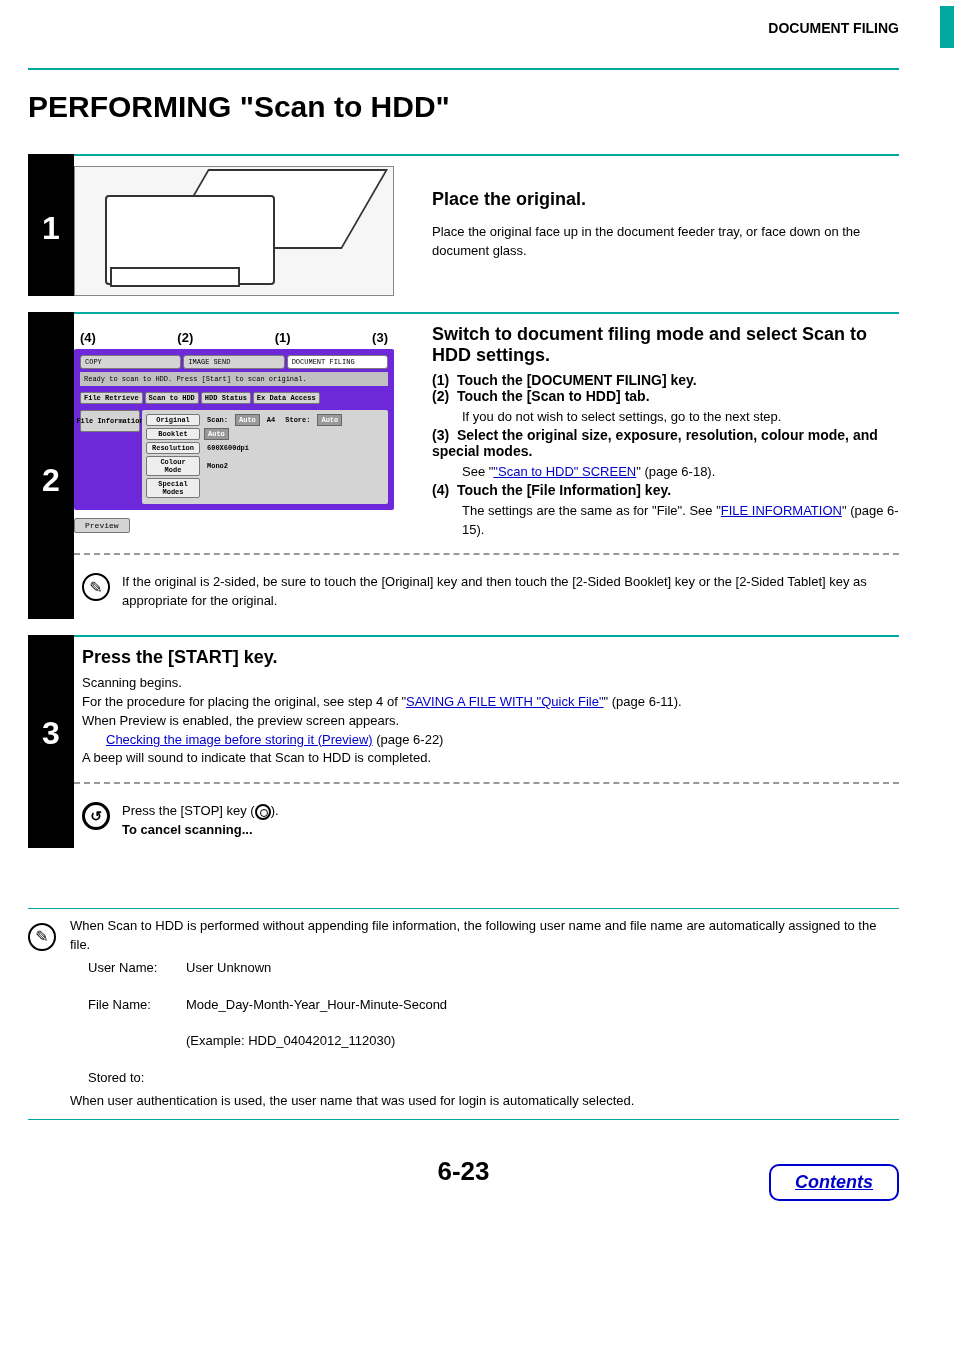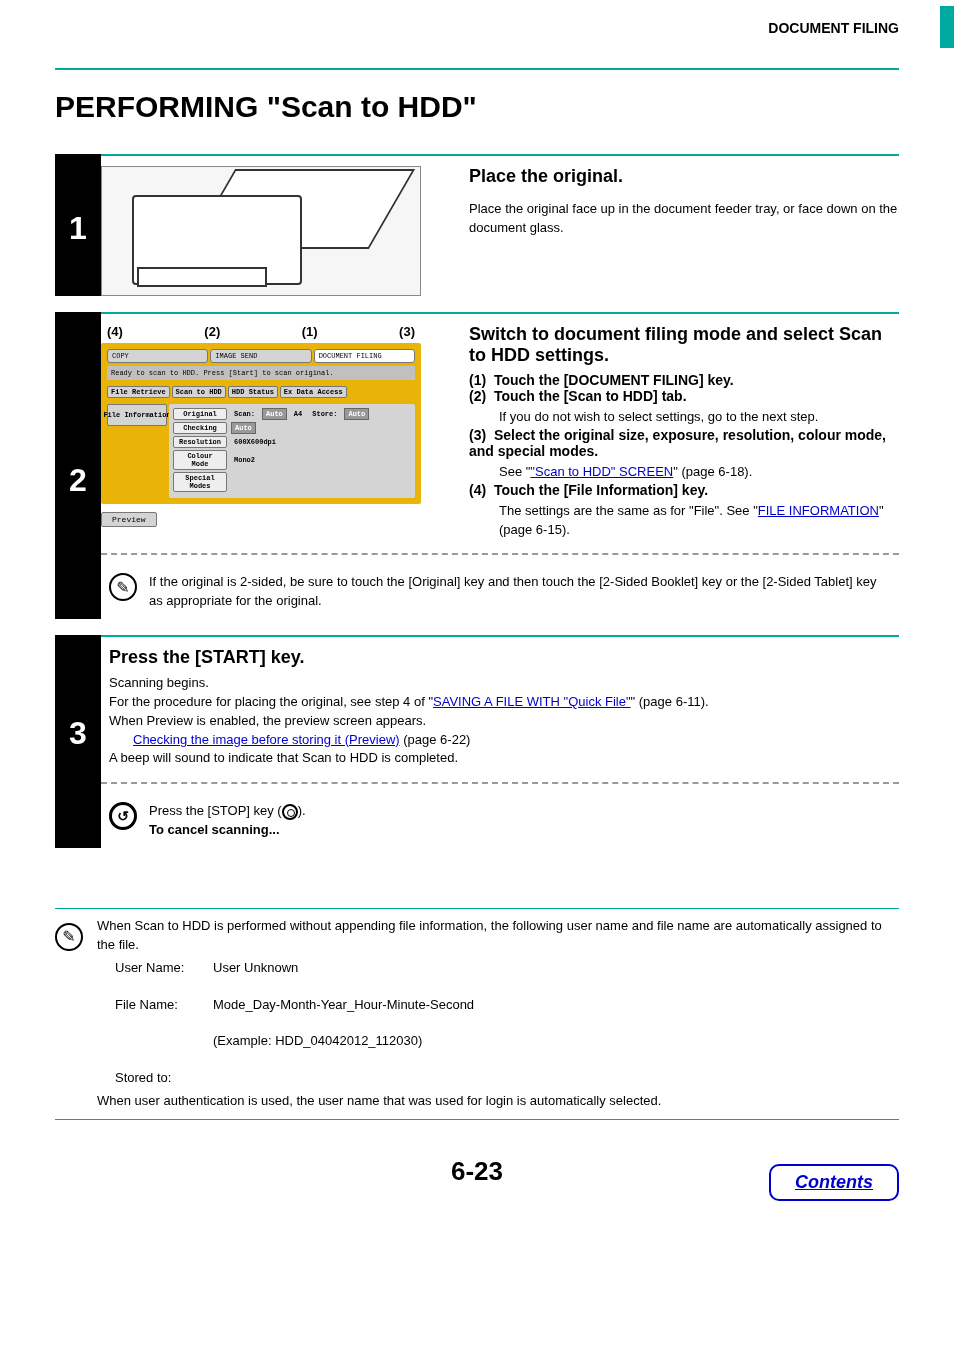--- a/index.html
+++ b/index.html
@@ -1,48 +1,48 @@
 <!DOCTYPE html>
 <html><head>
 <meta charset="utf-8">
 <style>
   * { box-sizing: border-box; }
   body { margin: 0; font-family: Arial, Helvetica, sans-serif; font-size: 14px; color: #000; background: #fff; width: 954px; }
-  .page { padding: 20px 55px 40px 55px; position: relative; }
+  .page { padding: 20px 55px 40px 28px; position: relative; }
   .header-area { position: relative; height: 40px; }
   .header-label { position: absolute; right: 0; top: 0; font-weight: bold; font-size: 14px; }
   .header-tab { position: absolute; right: -55px; top: -14px; width: 14px; height: 42px; background: #00a9a0; }
   .teal-line { height: 2px; background: #00a9a0; margin-top: 8px; margin-bottom: 20px; }
   h1 { font-size: 30px; font-weight: bold; margin: 12px 0 30px 0; }
   .step-block { display: flex; margin-bottom: 16px; }
   .step-num-col { width: 46px; background: #000; }
   .step-num { color: #fff; font-size: 32px; font-weight: bold; text-align: center; padding-top: 56px; }
   .step-num.n2 { padding-top: 150px; }
   .step-num.n3 { padding-top: 80px; }
   .step-body { flex: 1; border-top: 2px solid #00a9a0; padding-top: 10px; }
-  .step-row { display: flex; gap: 18px; }
+  .step-row { display: flex; gap: 8px; align-items: center; }
   .step-left { width: 350px; flex-shrink: 0; }
   .step-right { flex: 1; }
   .step-title { font-size: 18px; font-weight: bold; margin: 0 0 6px 0; }
   .step-text { font-size: 13px; line-height: 1.45; }
   .substep { }
   .substep-head { font-size: 14px; font-weight: bold; }
   .substep-body { font-size: 13px; margin-left: 30px; margin-top: 4px; line-height: 1.45; }
   .link { color: #0000cc; }
   .dashed-sep { border-top: 2px dashed #999; margin: 14px 0; }
   .note-row { display: flex; align-items: flex-start; gap: 12px; padding: 4px 8px 8px 8px; }
   .note-icon { width: 28px; height: 28px; border: 2px solid #000; border-radius: 50%; flex-shrink: 0; display: flex; align-items: center; justify-content: center; font-size: 16px; }
   .note-text { font-size: 13px; line-height: 1.45; flex: 1;}
   .printer-illus { width: 320px; height: 130px; border: 1px solid #888; background: #f6f6f6; position: relative; overflow: hidden; }
   .printer-body { position: absolute; left: 30px; top: 28px; width: 170px; height: 90px; border: 2px solid #333; background: #fff; border-radius: 4px; }
   .printer-lid { position: absolute; left: 110px; top: 2px; width: 180px; height: 80px; border: 2px solid #333; background: #fff; transform: skewX(-30deg); }
   .printer-tray { position: absolute; left: 35px; top: 100px; width: 130px; height: 20px; border: 2px solid #333; background: #fff; }
   .screen-illus { width: 320px; position: relative; font-family: "Courier New", monospace; font-size: 8px; }
   .callout-row { display: flex; justify-content: space-between; font-weight: bold; font-size: 13px; font-family: Arial; padding: 0 6px 4px 6px; }
-  .mfp-screen { background: #eab308; padding: 6px; border-radius: 2px; }
+  .mfp-screen { background: #6d28d9; padding: 6px; border-radius: 2px; }
   .mfp-tabs { display: flex; gap: 2px; margin-bottom: 3px; }
   .mfp-tab { background: #d4d4d4; border: 1px solid #777; padding: 2px 4px; border-radius: 3px; flex: 1; white-space: nowrap; overflow: hidden; font-size: 7px; }
   .mfp-tab.on { background: #fff; }
   .mfp-msg { background: #c0c0c0; color: #000; padding: 3px 4px; font-size: 7px; }
   .mfp-row { display: flex; gap: 2px; margin-top: 6px; font-weight: bold; }
   .mfp-btn { background: #d4d4d4; border: 1px solid #777; border-radius: 2px; padding: 1px 3px; font-size: 7px; white-space: nowrap; }
   .mfp-panel { background: #d4d4d4; margin-top: 2px; padding: 4px; border-radius: 2px; }
   .mfp-setting { display: flex; gap: 4px; align-items: center; margin-bottom: 2px; }
   .mfp-set-btn { background: #eee; border: 1px solid #777; border-radius: 2px; padding: 1px 3px; font-size: 7px; width: 54px; text-align: center; }
   .mfp-set-val { background: #999; border: 1px solid #666; border-radius: 0; padding: 1px 3px; font-size: 7px; color: #fff; }
@@ -124,21 +124,21 @@
                 <div class="mfp-panel" style="flex:1; margin-top:0;">
                   <div class="mfp-setting">
                     <div class="mfp-set-btn">Original</div>
                     <span class="mfp-set-plain">Scan:</span>
                     <div class="mfp-set-val">Auto</div>
                     <span class="mfp-set-plain">A4</span>
                     <span class="mfp-set-plain">Store:</span>
                     <div class="mfp-set-val">Auto</div>
                   </div>
                   <div class="mfp-setting">
-                    <div class="mfp-set-btn">Checking</div>
+                    <div class="mfp-set-btn">Booklet</div>
                     <div class="mfp-set-val">Auto</div>
                   </div>
                   <div class="mfp-setting">
                     <div class="mfp-set-btn">Resolution</div>
                     <span class="mfp-set-plain">600X600dpi</span>
                   </div>
                   <div class="mfp-setting">
                     <div class="mfp-set-btn">Colour Mode</div>
                     <span class="mfp-set-plain">Mono2</span>
                   </div>

